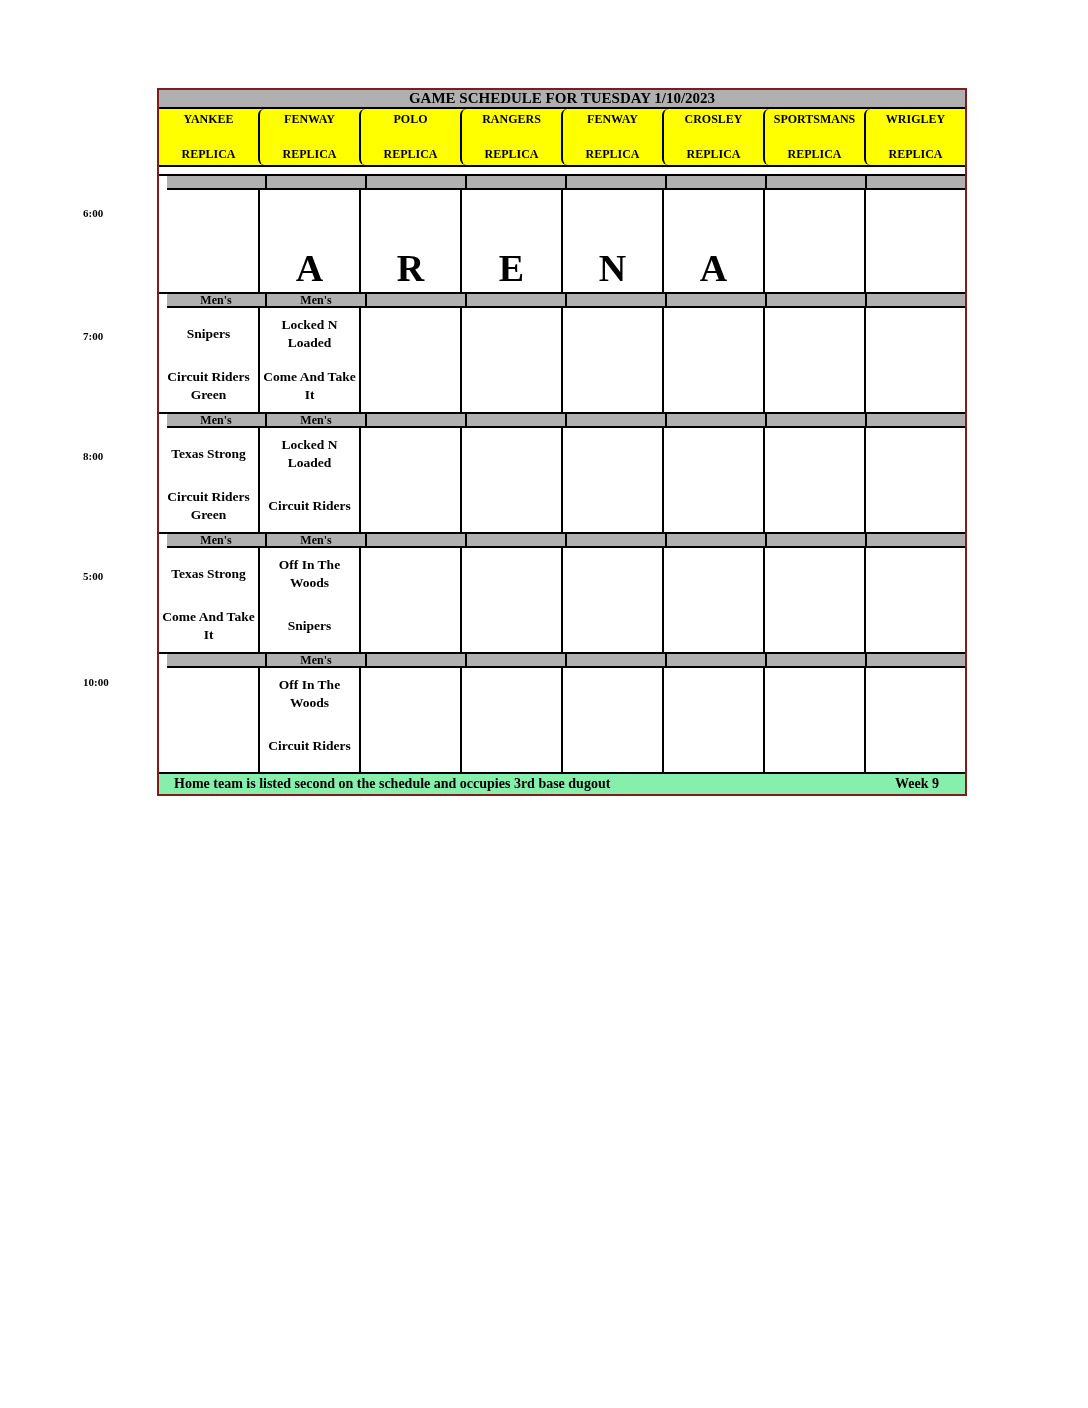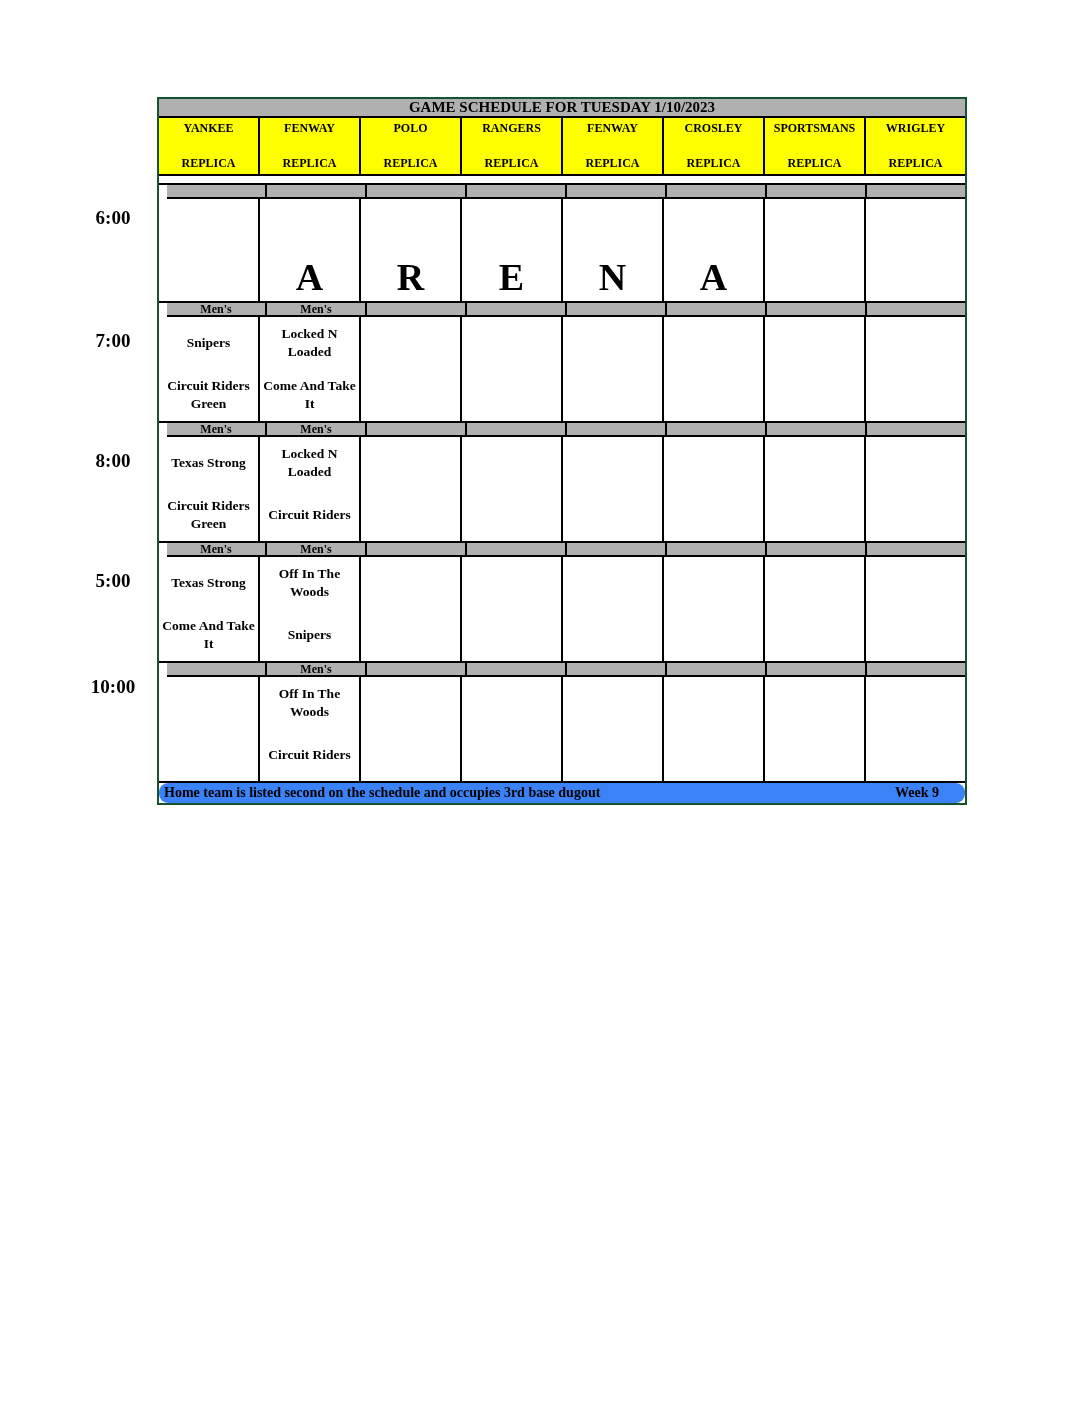--- a/index.html
+++ b/index.html
@@ -2,49 +2,49 @@
 <html><head>
 <meta charset="utf-8">
 <style>
   html,body{margin:0;padding:0;background:#ffffff;}
   .sheet{
     position:relative;width:1088px;height:1408px;background:#ffffff;
     font-family:"Liberation Serif", serif;font-weight:bold;color:#000;
   }
   
   .time{
-    position:absolute;left:83px;width:60px;text-align:center;
-    font-size:19px;
+    position:absolute;left:83px;width:60px;text-align:left;
+    font-size:11px;
   }
   
   .tbl{
-    position:absolute;left:157px;top:97px;width:810px;
-    border:2px solid #14532d;box-sizing:border-box;background:#fff;
+    position:absolute;left:157px;top:88px;width:810px;
+    border:2px solid #7f1d1d;box-sizing:border-box;background:#fff;
   }
   .tbl *{box-sizing:border-box;}
   .title-row{
     height:19px;background:#b0b0b0;border-bottom:2px solid #000;
     display:flex;align-items:center;justify-content:center;font-size:15px;
   }
   .header-row{display:flex;height:58px;background:#ffff00;border-bottom:2px solid #000;}
   .fh{flex:1;display:flex;flex-direction:column;align-items:center;justify-content:center;gap:20px;font-size:12px;text-align:center;}
-  .fh + .fh{border-left:2px solid #000;}
+  .fh + .fh{border-left:2px solid #000;border-radius:6px;}
   .gap-row{height:9px;background:#fff;border-bottom:2px solid #000;}
   .band-row{display:flex;height:14px;background:#b0b0b0;border-bottom:2px solid #000;margin-left:8px;}
   .bc{flex:1;display:flex;align-items:center;justify-content:center;font-size:12px;line-height:1;}
   .bc + .bc{border-left:2px solid #000;}
   .game-row{display:flex;height:106px;background:#fff;border-bottom:2px solid #000;}
   .row-6{height:104px;}
   .cell{flex:1;display:flex;flex-direction:column;}
   .cell + .cell{border-left:2px solid #000;}
   .half{flex:1;display:flex;align-items:center;justify-content:center;text-align:center;font-size:13.5px;line-height:1.3;padding:0 2px;}
   .big{flex:1;display:flex;align-items:flex-end;justify-content:center;font-size:38px;line-height:1;padding-bottom:5px;}
   .footer-row{
-    height:20px;background:#3b82f6;display:flex;align-items:center;justify-content:space-between;
-    font-size:14px;padding-left:5px;padding-right:26px;border-radius:9px;
+    height:20px;background:#86efac;display:flex;align-items:center;justify-content:space-between;
+    font-size:14px;padding-left:15px;padding-right:26px;
   }
 </style>
 </head>
 <body>
 
 <div class="sheet">
 
   <div class="time" style="top:207px">6:00</div>
   <div class="time" style="top:330px">7:00</div>
   <div class="time" style="top:450px">8:00</div>

